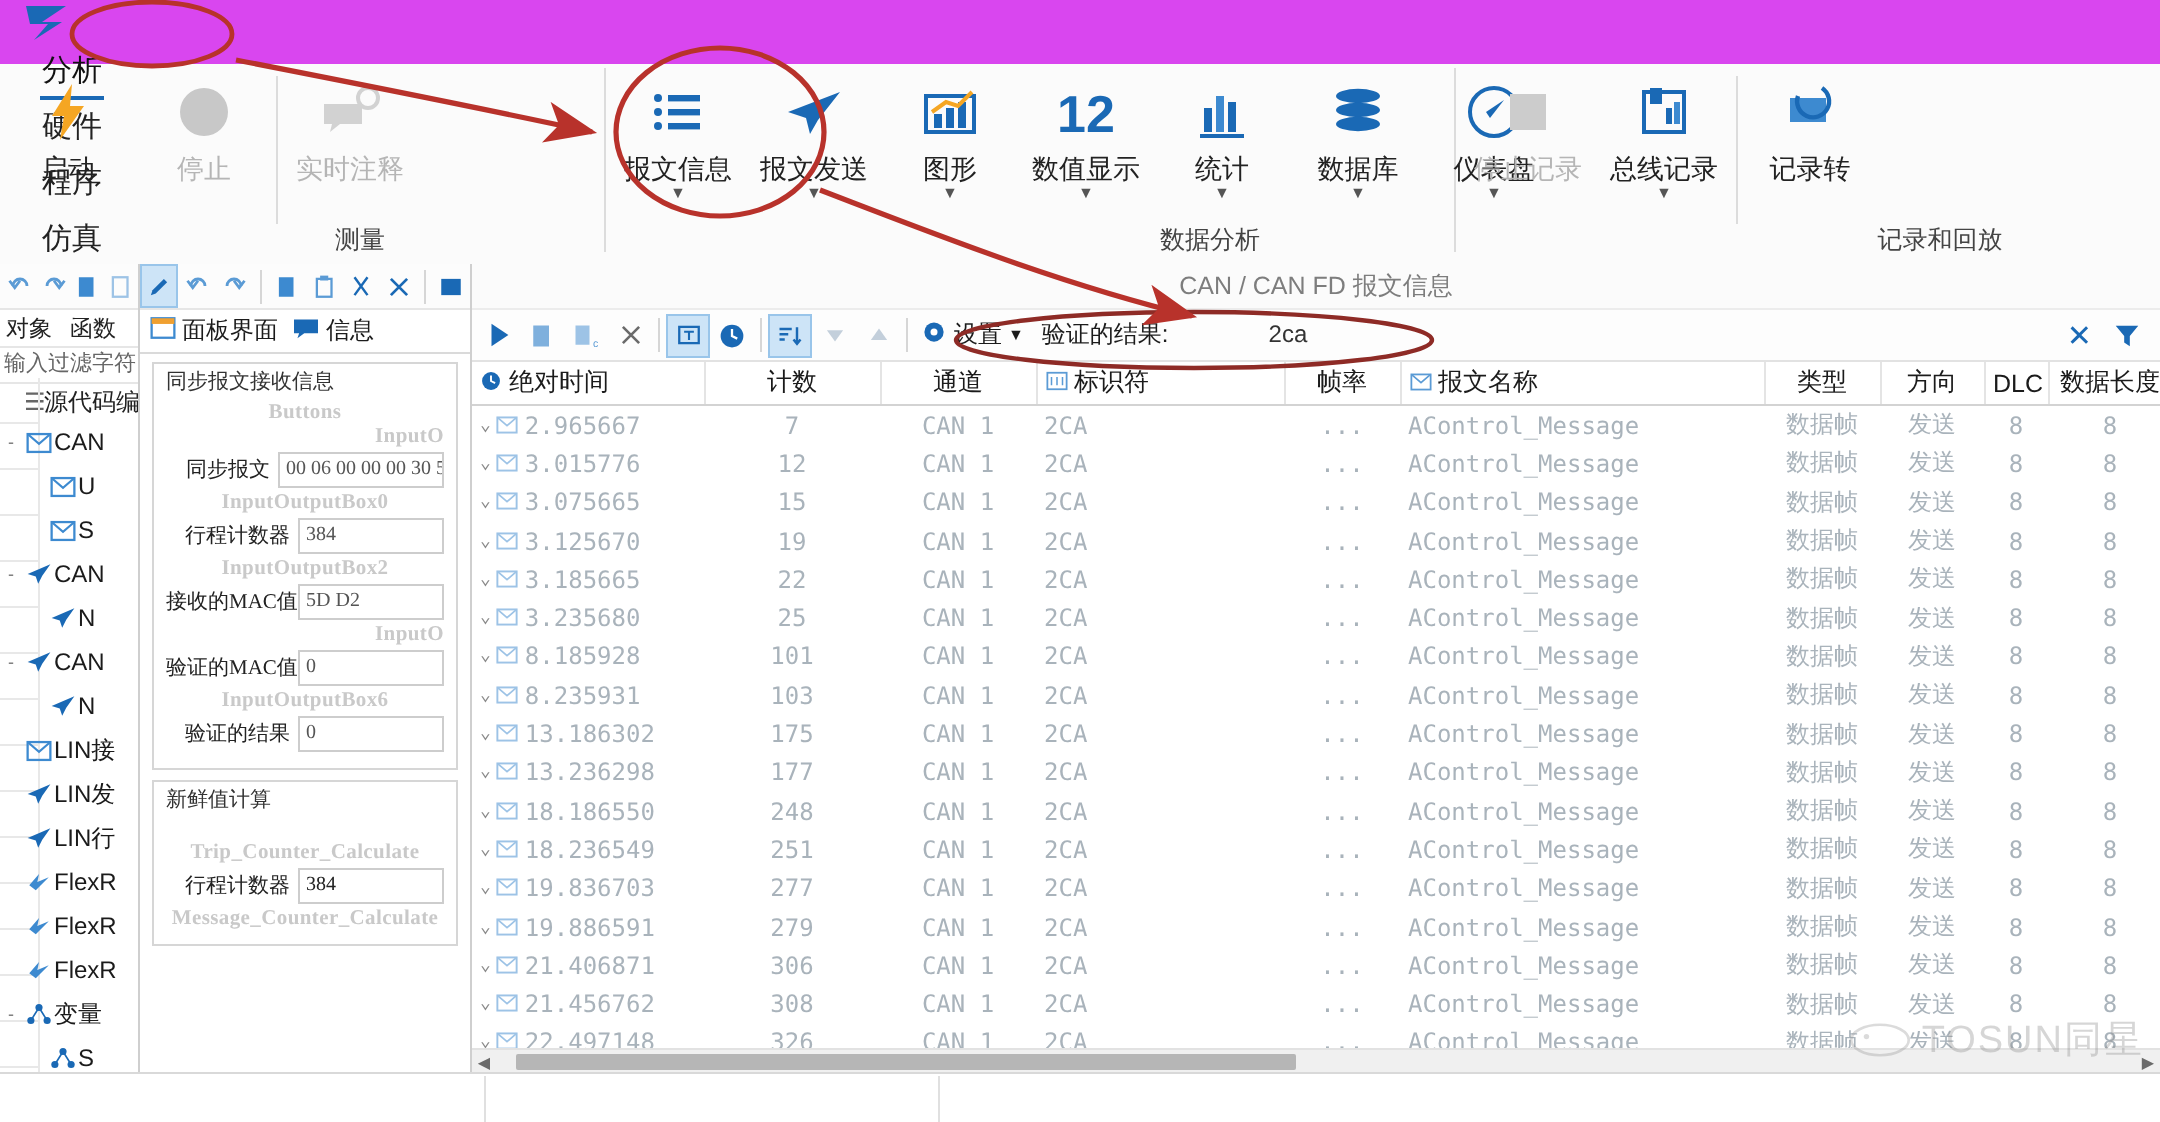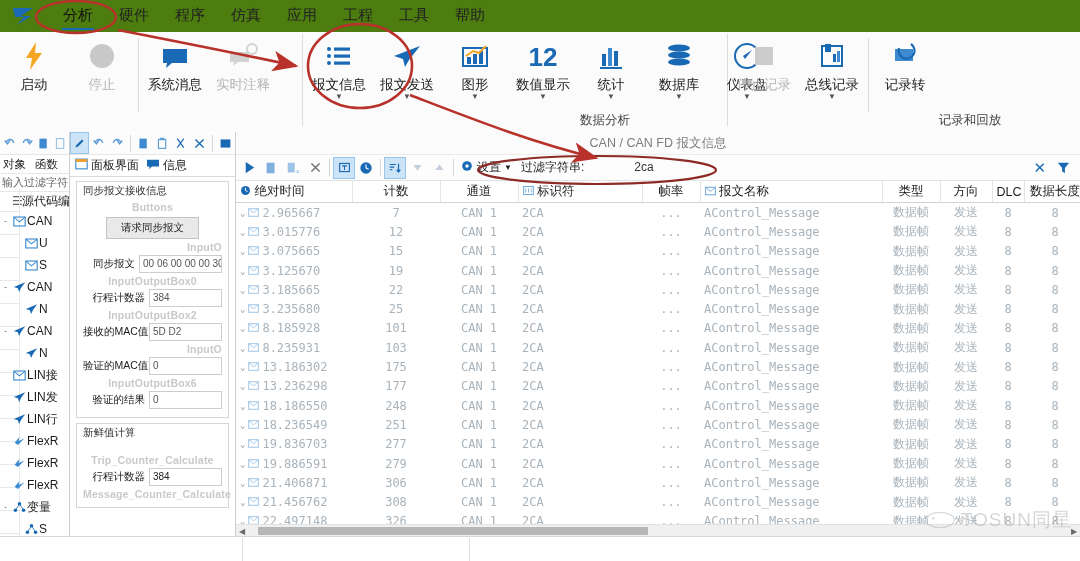--- a/index.html
+++ b/index.html
@@ -6,21 +6,21 @@
   body{
     width:1080px;height:561px;overflow:hidden;
     background:#ffffff;
     font-family:"Liberation Sans","DejaVu Sans",sans-serif;
     -webkit-font-smoothing:antialiased;
   }
   #app{position:relative;width:1080px;height:561px;}
 
   
   .ribbon{position:absolute;left:0;top:0;width:1080px;height:132px;background:#fbfbfb;border-bottom:1px solid #d9d9d9;}
-  .menubar{position:relative;height:32px;display:flex;align-items:center;padding-left:8px;background:#4d7c0f;}
+  .menubar{position:relative;height:32px;display:flex;align-items:flex-start;padding-left:8px;background:#d946ef;flex-direction:column;}
   .applogo{width:34px;height:26px;display:flex;align-items:center;justify-content:center;color:#1a69b5;font-size:19px;font-weight:bold;font-style:italic;letter-spacing:-2px;margin-right:8px;}
   .menuitem{font-size:15px;color:#222;padding:4px 13px 5px 13px;position:relative;white-space:nowrap;}
   .menuitem.active{color:#111;}
   .menuitem.active:after{content:"";position:absolute;left:12px;right:12px;bottom:0px;height:2px;background:#1a69b5;}
 
   .ribbonbody{position:relative;height:99px;display:flex;align-items:flex-start;}
   .rgroup{position:relative;height:99px;display:flex;flex-direction:column;}
   .rgroup .ritems{display:flex;align-items:flex-start;height:78px;padding-top:2px;}
   .rgroup .rlabel{text-align:center;font-size:12.5px;color:#444;height:20px;line-height:17px;}
   .rsep{width:1px;height:74px;background:#dcdcdc;margin:4px 2px 0 2px;align-self:flex-start;}
@@ -46,21 +46,21 @@
   .tnode .tico{flex:0 0 16px;display:flex;align-items:center;justify-content:center;}
   .tnode .tlbl{overflow:hidden;}
   .gridbg{position:absolute;left:0;top:57px;width:20px;height:372px;}
   .gridbg div{height:22px;border-bottom:1px solid #e8e8e8;border-right:1px solid #e8e8e8;}
 
   
   .proppane{position:absolute;left:70px;top:0;width:165px;height:429px;background:#fff;border-right:1px solid #cfcfcf;overflow:hidden;}
   .pp-tools{height:22px;display:flex;align-items:center;border-bottom:1px solid #e6e6e6;background:#fcfcfc;}
   .pp-tabs{height:21px;display:flex;align-items:center;gap:7px;font-size:12px;color:#1b1b1b;border-bottom:1px solid #dadada;padding-left:5px;}
   .pp-tab{display:flex;align-items:center;gap:3px;}
-  .pp-body{padding:4px 6px 0 6px;}
+  .pp-body{padding:4px 6px 0 6px;font-family:Liberation Serif, serif;}
   .fieldset{border:1px solid #d6d6d6;padding:4px 6px 6px 6px;margin-bottom:5px;position:relative;}
   .fs-title{font-size:10.5px;color:#333;position:relative;top:-2px;}
   .ghost{font-size:10.5px;color:#c9c9c9;font-weight:bold;text-align:center;letter-spacing:.2px;margin:1px 0 1px 0;}
   .ghost.right{text-align:right;}
   .btnrow{display:flex;justify-content:center;margin:4px 0 2px 0;}
   .pbtn{background:#e9e9e9;border:1px solid #c4c4c4;font-size:10.5px;color:#222;padding:3px 14px;}
   .frow{display:flex;align-items:center;margin:2px 0;}
   .flabel{font-size:10.5px;color:#222;text-align:right;padding-right:4px;white-space:nowrap;}
   .finput{border:1px solid #cdcdcd;height:16px;font-size:10px;color:#555;line-height:16px;padding-left:3px;flex:1;overflow:hidden;white-space:nowrap;background:#fff;}
 
@@ -147,38 +147,31 @@
           </div>
           <div class="rbtn disabled">
             <div class="ico">
               <svg width="30" height="32" viewBox="0 0 30 32">
                   <circle cx="15" cy="16" r="12" fill="#c8c8c8"></circle>
                 </svg>
             </div>
             <div class="txt">停止</div>
           </div>
           <div class="rsep"></div>
-          <div class="rbtn">
-            <div class="ico">
-              <svg width="32" height="32" viewBox="0 0 32 32">
-                <path d="M4 9 H28 V23 H13 L7 28 L8 23 H4 Z" fill="#1a69b5"></path>
-              </svg>
-            </div>
-            <div class="txt">系统消息</div>
-          </div>
           <div class="rbtn disabled">
             <div class="ico">
               <svg width="32" height="32" viewBox="0 0 32 32">
                 <path d="M3 12 H22 V22 H11 L6 26 L7 22 H3 Z" fill="#d2d2d2"></path>
                 <circle cx="25" cy="9" r="5" fill="none" stroke="#d2d2d2" stroke-width="2"></circle>
               </svg>
             </div>
             <div class="txt">实时注释</div>
           </div>
         </div>
+        <div class="rlabel" style="margin-left:60px;">测量</div>
       </div>
 
       <div class="rsep" style="height:92px;margin-top:2px;"></div>
 
       <div class="rgroup" style="width:420px;">
         <div class="ritems">
           <div class="rbtn">
             <div class="ico">
               <svg width="32" height="32" viewBox="0 0 32 32">
                 <circle cx="6" cy="9" r="2" fill="#1a69b5"></circle>
@@ -581,23 +574,20 @@
               </svg>
           </span>
           <span>信息</span>
         </span>
       </div>
       <div class="pp-body">
 
         <div class="fieldset">
           <div class="fs-title">同步报文接收信息</div>
           <div class="ghost">Buttons</div>
-          <div class="btnrow">
-            <div class="pbtn">请求同步报文</div>
-          </div>
           <div class="ghost right">InputO</div>
           <div class="frow">
             <div class="flabel" style="width:52px;">同步报文</div>
             <div class="finput">00 06 00 00 00 30 5D</div>
           </div>
           <div class="ghost">InputOutputBox0</div>
           <div class="frow">
             <div class="flabel" style="width:62px;">行程计数器</div>
             <div class="finput">384</div>
           </div>
@@ -690,21 +680,21 @@
         <span class="setbtn">
           <span>
             <svg width="14" height="14" viewBox="0 0 16 16">
                 <circle cx="8" cy="8" r="5.5" fill="#1a69b5"></circle>
                 <circle cx="8" cy="8" r="2" fill="#fff"></circle>
               </svg>
           </span>
           <span>设置</span>
           <span style="font-size:8px;">▼</span>
         </span>
-        <span class="filterlbl">过滤字符串:</span>
+        <span class="filterlbl">验证的结果:</span>
         <span class="filterinput">2ca</span>
         <span class="filtx">✕</span>
         <span class="tbtn" style="margin-right:6px;">
           <svg width="15" height="15" viewBox="0 0 16 16">
               <path d="M2 3 H14 L9.5 8.5 V14 L6.5 12 V8.5 Z" fill="#1a69b5"></path>
             </svg>
         </span>
       </div>
 
       <div class="tblclip">

